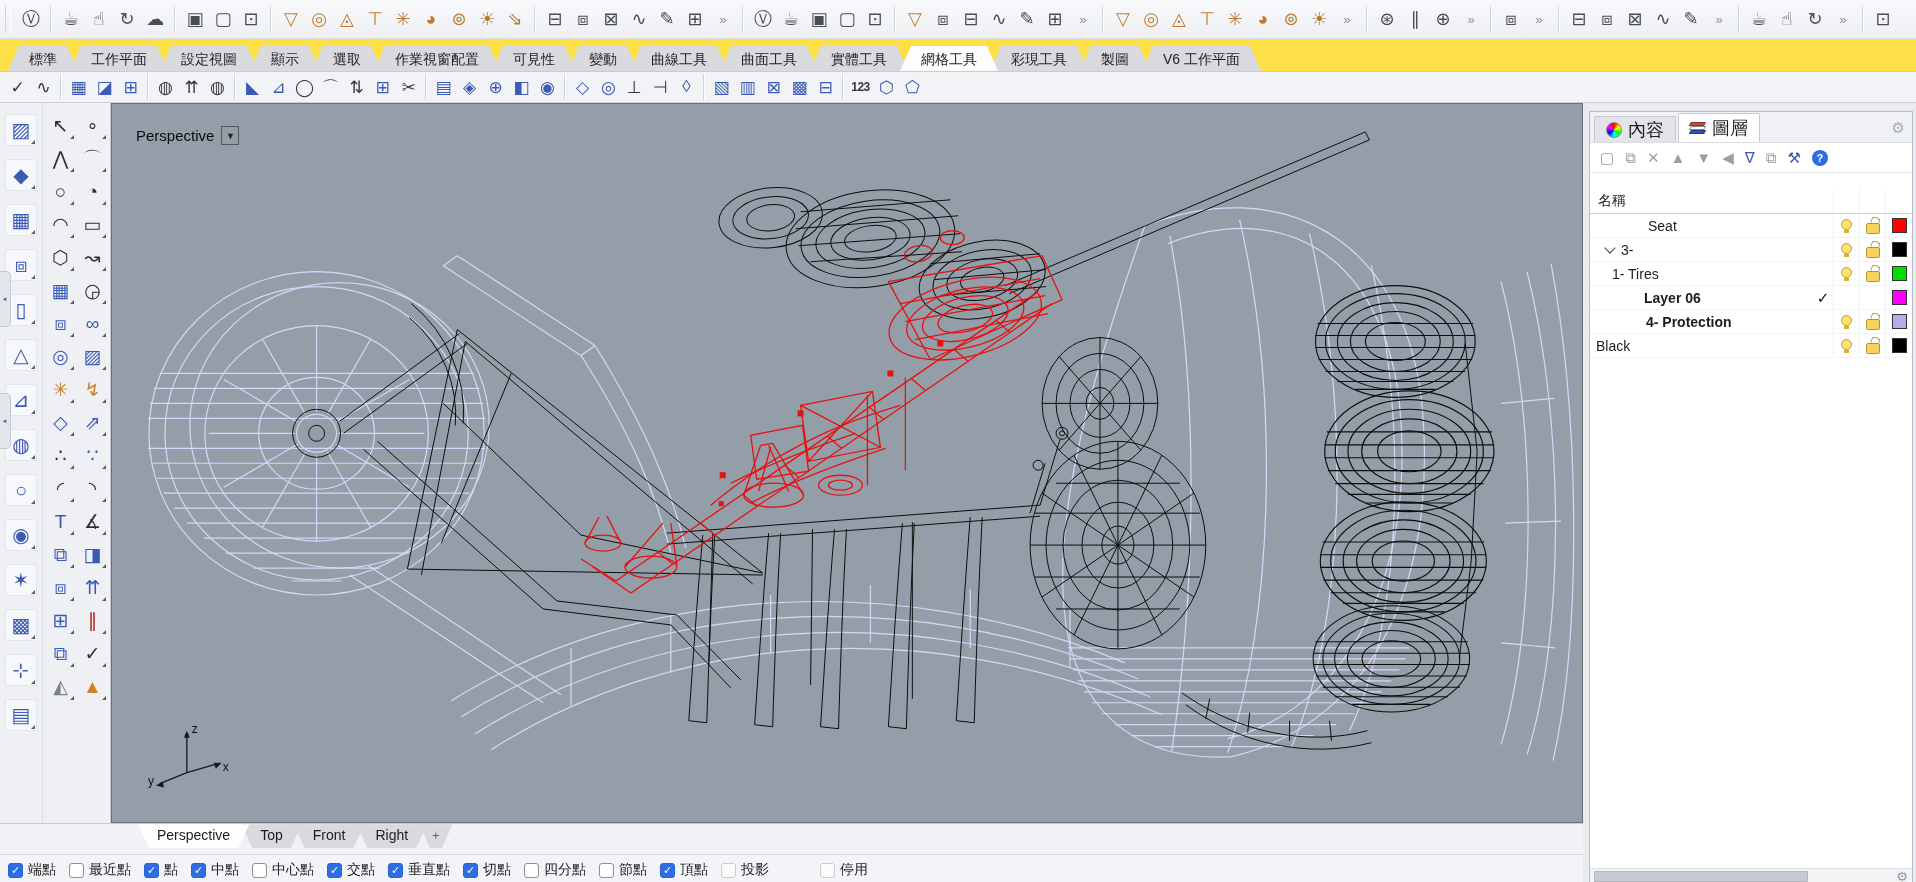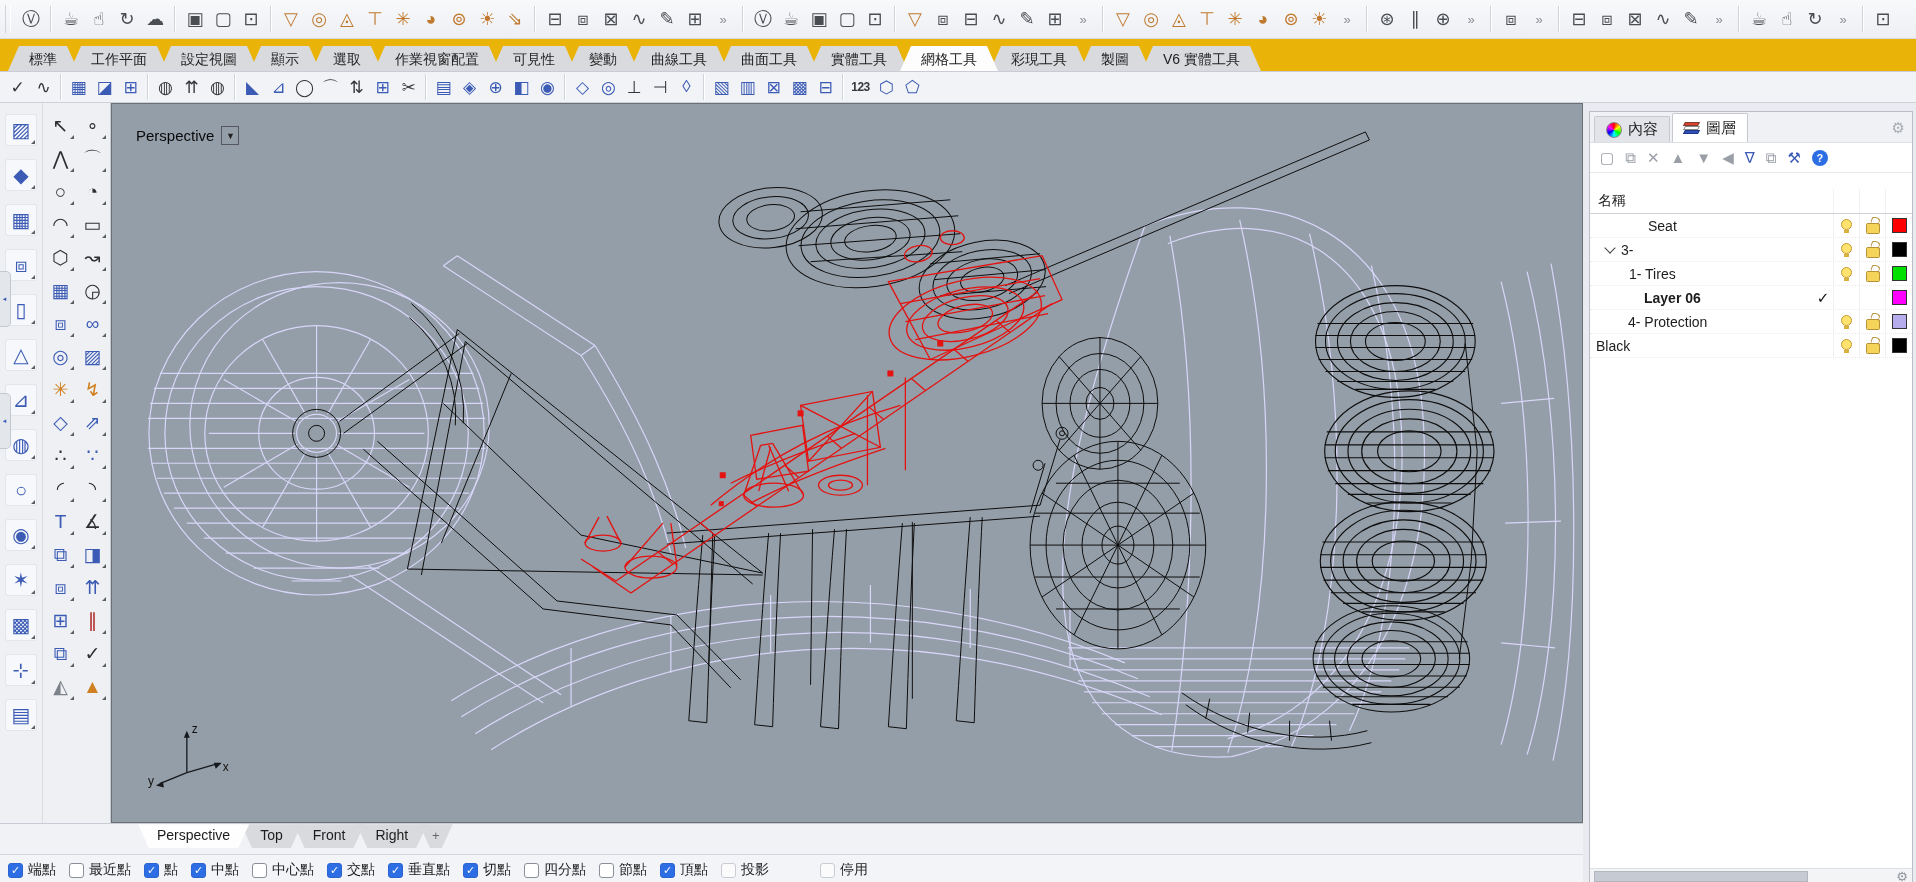--- a/index.html
+++ b/index.html
@@ -7,21 +7,21 @@
        font-family:"Liberation Sans","DejaVu Sans",sans-serif;font-size:14px;color:#1c1c1c;}
   
   .topbar{display:flex;align-items:center;height:38px;background:linear-gradient(#f8f9fb,#edeff3);
           border-bottom:1px solid #d7dae0;padding:0 4px;overflow:hidden;}
   .grip{width:4px;height:28px;border-left:1px solid #cfd3da;border-right:1px solid #ffffff;margin:0 4px 0 1px;}
   .tgrp{display:flex;align-items:center;gap:2px;padding:0 3px;}
   .sep{width:1px;height:26px;background:#cfd3da;border-right:1px solid #fff;margin:0 3px;flex:none;}
   .tb-ic{width:26px;height:26px;display:flex;align-items:center;justify-content:center;font-size:18px;color:#4a4d52;flex:none;cursor:default;}
   .tb-ic.o{color:#c07a30}.tb-ic.g{color:#8a8e95;font-size:13px}
   
-  .ribbon{height:32px;background:#eab308;border-bottom:1px solid #c9ccd4;display:flex;align-items:flex-end;padding-left:8px;}
+  .ribbon{height:32px;background:#fde047;border-bottom:1px solid #c9ccd4;display:flex;align-items:flex-end;padding-left:8px;}
   .rtab{position:relative;height:25px;line-height:26px;padding:0 21px;background:#d8dade;color:#1e1e1e;
         clip-path:polygon(11px 0,calc(100% - 11px) 0,100% 100%,0 100%);margin-right:-8px;font-size:14px;z-index:1;}
   .rtab.active{background:#fdfdfd;z-index:3;}
   
   .toolbar2{height:30px;background:#f2f3f6;border-bottom:1px solid #cdd0d6;display:flex;align-items:center;padding-left:5px;gap:1px;}
   .tb2-ic{width:25px;height:24px;display:flex;align-items:center;justify-content:center;font-size:17px;color:#3b5bb5;flex:none;}
   .tb2-ic.d{color:#35373c}.tb2-ic.small{font-size:12px;font-weight:bold;letter-spacing:-0.5px;color:#35373c}
   
   .middle{display:flex;height:782px;}
   .leftcol{width:1583px;display:flex;flex-direction:column;}
@@ -56,21 +56,21 @@
   .cb{width:15px;height:15px;border-radius:3px;border:1px solid #8a8f98;background:#fff;display:flex;align-items:center;
       justify-content:center;color:#fff;font-size:11px;box-sizing:border-box;}
   .os.c .cb{background:#2e6ee4;border-color:#2b64cf;}
   .os.d .cb{border-color:#c9ccd3;background:#fbfbfc;}
   .os.gap{margin-left:38px;}
   
   .rightcol{width:333px;background:#e9ebf0;padding:8px 3px 0 6px;display:flex;box-sizing:border-box;}
   .panel{flex:1;background:#fff;border:1px solid #b9bdc6;display:flex;flex-direction:column;position:relative;}
   .ptabs{height:30px;background:#eff1f4;display:flex;align-items:flex-end;padding-left:4px;border-bottom:1px solid #dcdfe4;position:relative;}
   .ptab{display:flex;align-items:center;gap:6px;height:25px;padding:0 11px;background:#e2e4e9;border:1px solid #c6c9cf;border-bottom:none;
-        border-radius:2px 2px 0 0;margin-right:2px;font-size:15px;}
+        border-radius:2px 2px 0 0;margin-right:2px;font-size:18px;}
   .ptab.active{background:#fff;height:28px;}
   .cwheel{width:14px;height:14px;border-radius:50%;background:conic-gradient(#f00,#ff0,#0f0,#0ff,#00f,#f0f,#f00);border:1px solid #888;}
   .lcake{width:16px;height:13px;position:relative;}
   .lcake i{position:absolute;left:0;width:15px;height:4px;transform:skewX(-28deg);display:block;border:1px solid #7a4030;box-sizing:border-box;}
   .lcake i:nth-child(1){top:0;background:#e04030;}
   .lcake i:nth-child(2){top:4px;background:#fdfdfd;border-color:#888;}
   .lcake i:nth-child(3){top:8px;background:#3050c0;border-color:#203880;}
   .pgear{position:absolute;right:7px;top:7px;color:#a7abb3;font-size:15px;}
   .ptools{height:29px;display:flex;align-items:center;gap:11px;padding:0 10px;border-bottom:1px solid #e8e8e8;}
   .pt-ic{font-size:15px;color:#9a9ea6;}
@@ -217,21 +217,21 @@
       <div class="rtab">選取</div>
       <div class="rtab">作業視窗配置</div>
       <div class="rtab">可見性</div>
       <div class="rtab">變動</div>
       <div class="rtab">曲線工具</div>
       <div class="rtab">曲面工具</div>
       <div class="rtab">實體工具</div>
       <div class="rtab active">網格工具</div>
       <div class="rtab">彩現工具</div>
       <div class="rtab">製圖</div>
-      <div class="rtab">V6 實體工具</div>
+      <div class="rtab">V6 工作平面</div>
     </div>
 
   <div class="toolbar2" id="tb2">
       <span class="tb2-ic d">✓</span>
       <span class="tb2-ic d">∿</span>
       <span class="sep"></span>
       <span class="tb2-ic b">▦</span>
       <span class="tb2-ic b">◪</span>
       <span class="tb2-ic b">⊞</span>
       <span class="sep"></span>
@@ -781,21 +781,21 @@
                   <span class="bulb"></span>
                 </span>
                 <span class="cell">
                   <span class="lock"></span>
                 </span>
                 <span class="cell sw-c">
                   <span class="sw" style="background: rgb(0, 0, 0);"></span>
                 </span>
               </div>
               <div class="lrow">
-                <span class="nm" style="padding-left: 39px;">
+                <span class="nm" style="padding-left: 22px;">
                   <span>1- Tires</span>
                 </span>
                 <span class="cellc"></span>
                 <span class="cell">
                   <span class="bulb"></span>
                 </span>
                 <span class="cell">
                   <span class="lock"></span>
                 </span>
                 <span class="cell sw-c">
@@ -809,21 +809,21 @@
                 <span class="cellc">
                   <span class="ck">✓</span>
                 </span>
                 <span class="cell"></span>
                 <span class="cell"></span>
                 <span class="cell sw-c">
                   <span class="sw" style="background: rgb(255, 0, 255);"></span>
                 </span>
               </div>
               <div class="lrow">
-                <span class="nm" style="padding-left: 38px;">
+                <span class="nm" style="padding-left: 56px; font-weight: bold;">
                   <span>4- Protection</span>
                 </span>
                 <span class="cellc"></span>
                 <span class="cell">
                   <span class="bulb"></span>
                 </span>
                 <span class="cell">
                   <span class="lock"></span>
                 </span>
                 <span class="cell sw-c">

